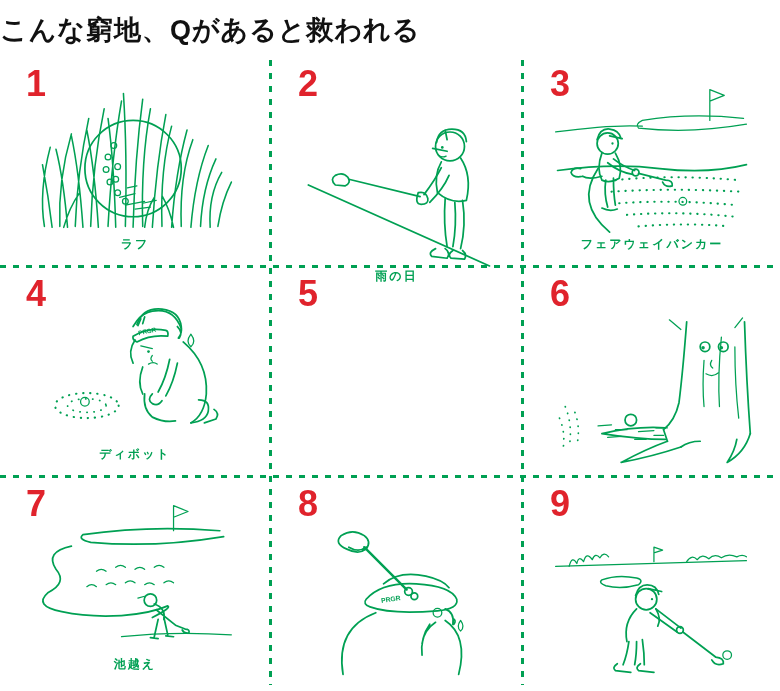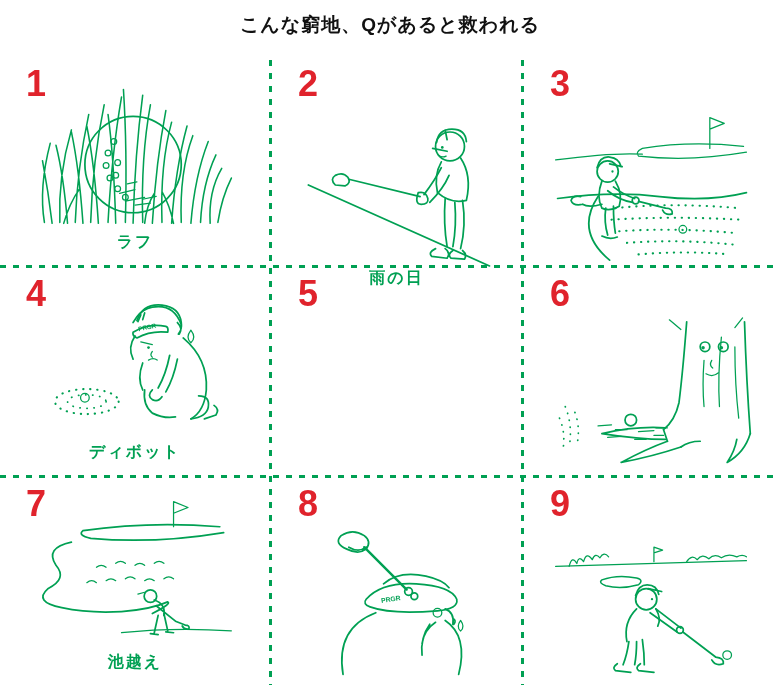--- a/index.html
+++ b/index.html
@@ -4,35 +4,35 @@
 <style>
   :root{
     --g:#00A053;
     --r:#E0232C;
     --ink:#111111;
     --bg:#FFFFFF;
   }
   *{margin:0;padding:0;box-sizing:border-box;}
   body{background:var(--bg);font-family:"Liberation Sans","DejaVu Sans",sans-serif;}
   .page{position:relative;width:780px;height:691px;background:var(--bg);overflow:hidden;margin:0 auto;}
-  .title{position:absolute;top:12px;left:0;width:100%;text-align:center;
-         font-size:19px;font-weight:800;letter-spacing:1px;color:var(--ink);}
+  .title{position:absolute;top:12px;left:0;width:100%;text-align:left;
+         font-size:27px;font-weight:800;letter-spacing:1px;color:var(--ink);}
   
   .vdiv{position:absolute;top:60px;height:625px;width:3px;
         background-image:repeating-linear-gradient(180deg,var(--g) 0 6px,transparent 6px 13px);}
   .hdiv{position:absolute;left:0;width:780px;height:3px;
         background-image:repeating-linear-gradient(90deg,var(--g) 0 6px,transparent 6px 13px);}
   .vdiv.v1{left:269px;} .vdiv.v2{left:521px;}
   .hdiv.h1{top:265px;} .hdiv.h2{top:475px;}
   
   .cell{position:absolute;display:flex;flex-direction:column;align-items:center;}
   .num{position:absolute;left:26px;top:8px;font-size:36px;font-weight:bold;
        color:var(--r);line-height:1;}
   .art{flex:1;display:flex;align-items:flex-end;justify-content:center;padding-top:4px;}
-  .label{margin-bottom:11px;font-size:16px;font-weight:bold;color:var(--g);
+  .label{margin-bottom:11px;font-size:12px;font-weight:bold;color:var(--g);
          letter-spacing:2px;white-space:nowrap;}
   
   .r1{top:58px;height:206px;} .r2{top:268px;height:206px;} .r3{top:478px;height:206px;}
   .c1{left:0;width:270px;} .c2{left:272px;width:249px;} .c3{left:524px;width:256px;}
   
   svg{display:block;overflow:visible;}
   .s{fill:none;stroke:var(--g);stroke-width:1.8;stroke-linecap:round;stroke-linejoin:round;}
   .thin{stroke-width:1.3;} .thick{stroke-width:2.5;}
   .dots{fill:none;stroke:var(--g);stroke-width:2.2;stroke-linecap:round;stroke-dasharray:0.3 7;}
   .fillg{fill:var(--g);stroke:none;}
@@ -119,20 +119,21 @@
         <path class="s" d="M53,62 q3,-12 13,-11 q10,1 12,10 M66,58 l13,3"></path>
         <circle class="fillg" cx="69" cy="66" r="1.2"></circle>
         <path class="s" d="M58,76 Q52,92 58,104 M72,76 Q80,90 76,102 M58,104 Q66,108 76,102"></path>
         <path class="s" d="M70,82 Q80,90 92,94 M64,86 Q76,96 90,98"></path>
         <circle class="s" cx="93" cy="96" r="3.5"></circle>
         <path class="s" d="M96,97 L124,104 M124,104 q8,0 7,6 q-7,2 -10,-4"></path>
         <path class="s" d="M62,104 Q60,118 64,132 M70,102 Q70,118 72,130 M58,133 q8,4 16,1"></path>
         <path class="s" d="M58,100 Q44,104 38,100 M38,100 q-10,2 -12,-4 q2,-6 10,-4"></path>
       </svg>
     </div>
+    <div class="label">フェアウェイバンカー</div>
   </div>
 
   <div class="cell r2 c1">
     <span class="num">4</span>
     <div class="art">
       <svg width="212" height="158" viewBox="0 0 220 160">
         <ellipse class="dots" cx="60" cy="120" rx="33" ry="13"></ellipse>
         <ellipse class="dots" style="stroke-width:1.8" cx="60" cy="120" rx="20" ry="7"></ellipse>
         <circle class="s thin" cx="58" cy="116" r="4.5"></circle>
         <path class="s" d="M112,36 q6,-18 26,-16 q18,2 20,18 q1,7 -3,12 M154,38 q6,6 2,12"></path>

